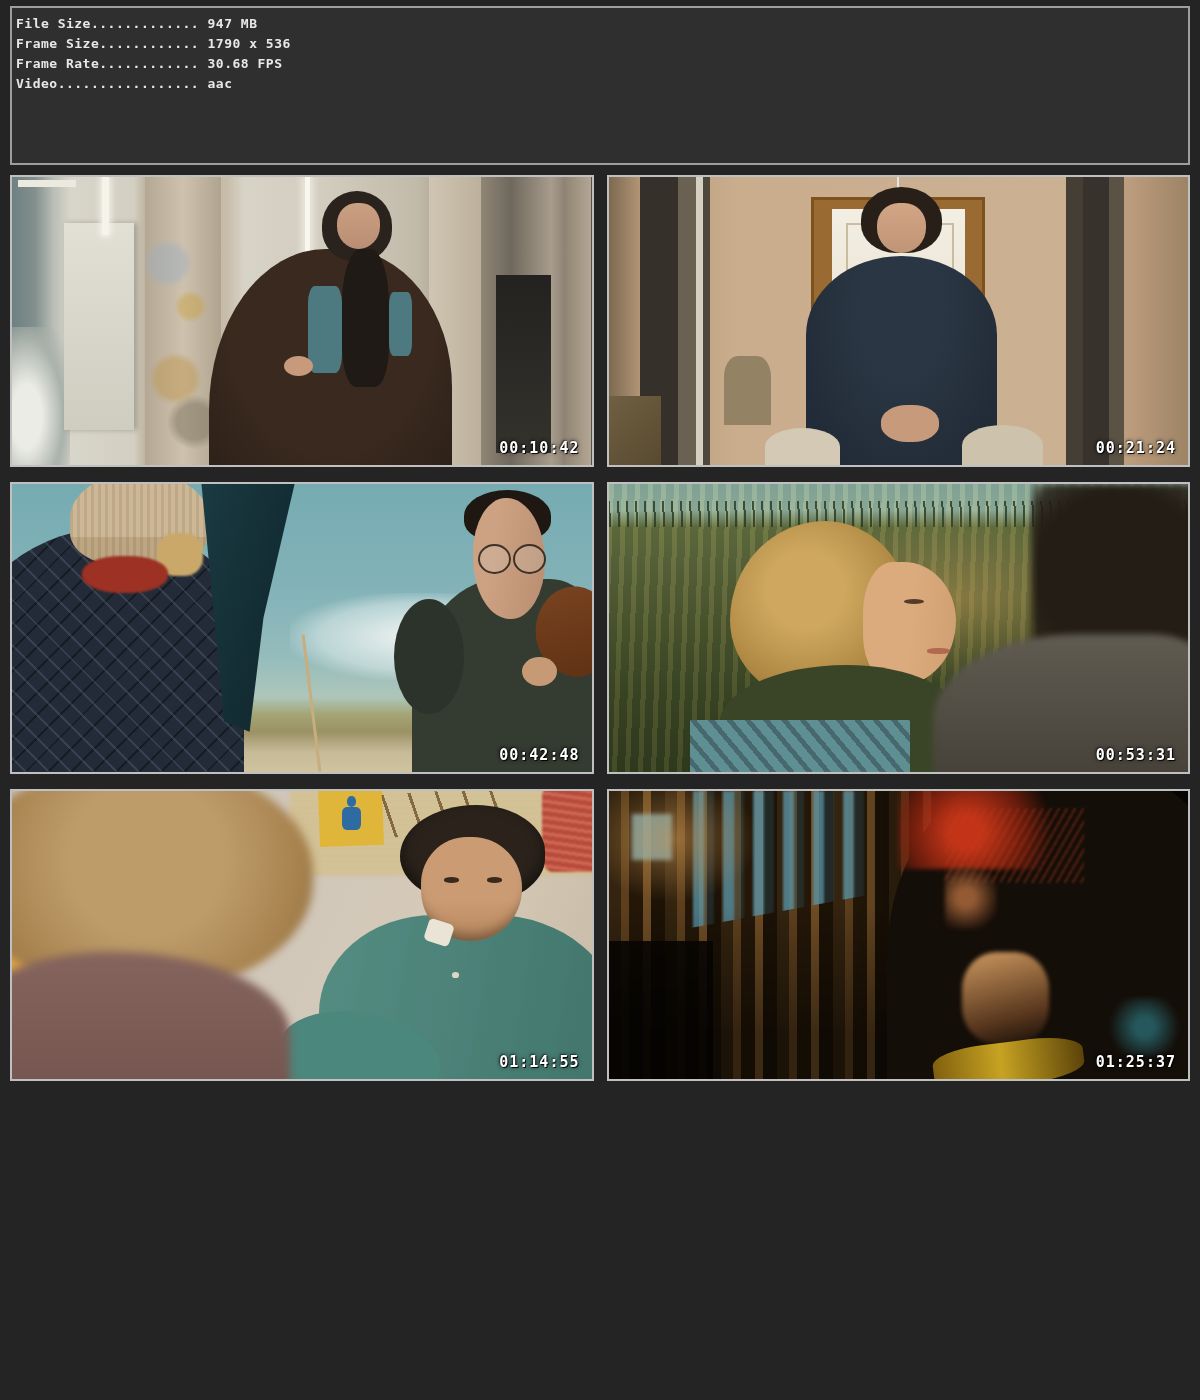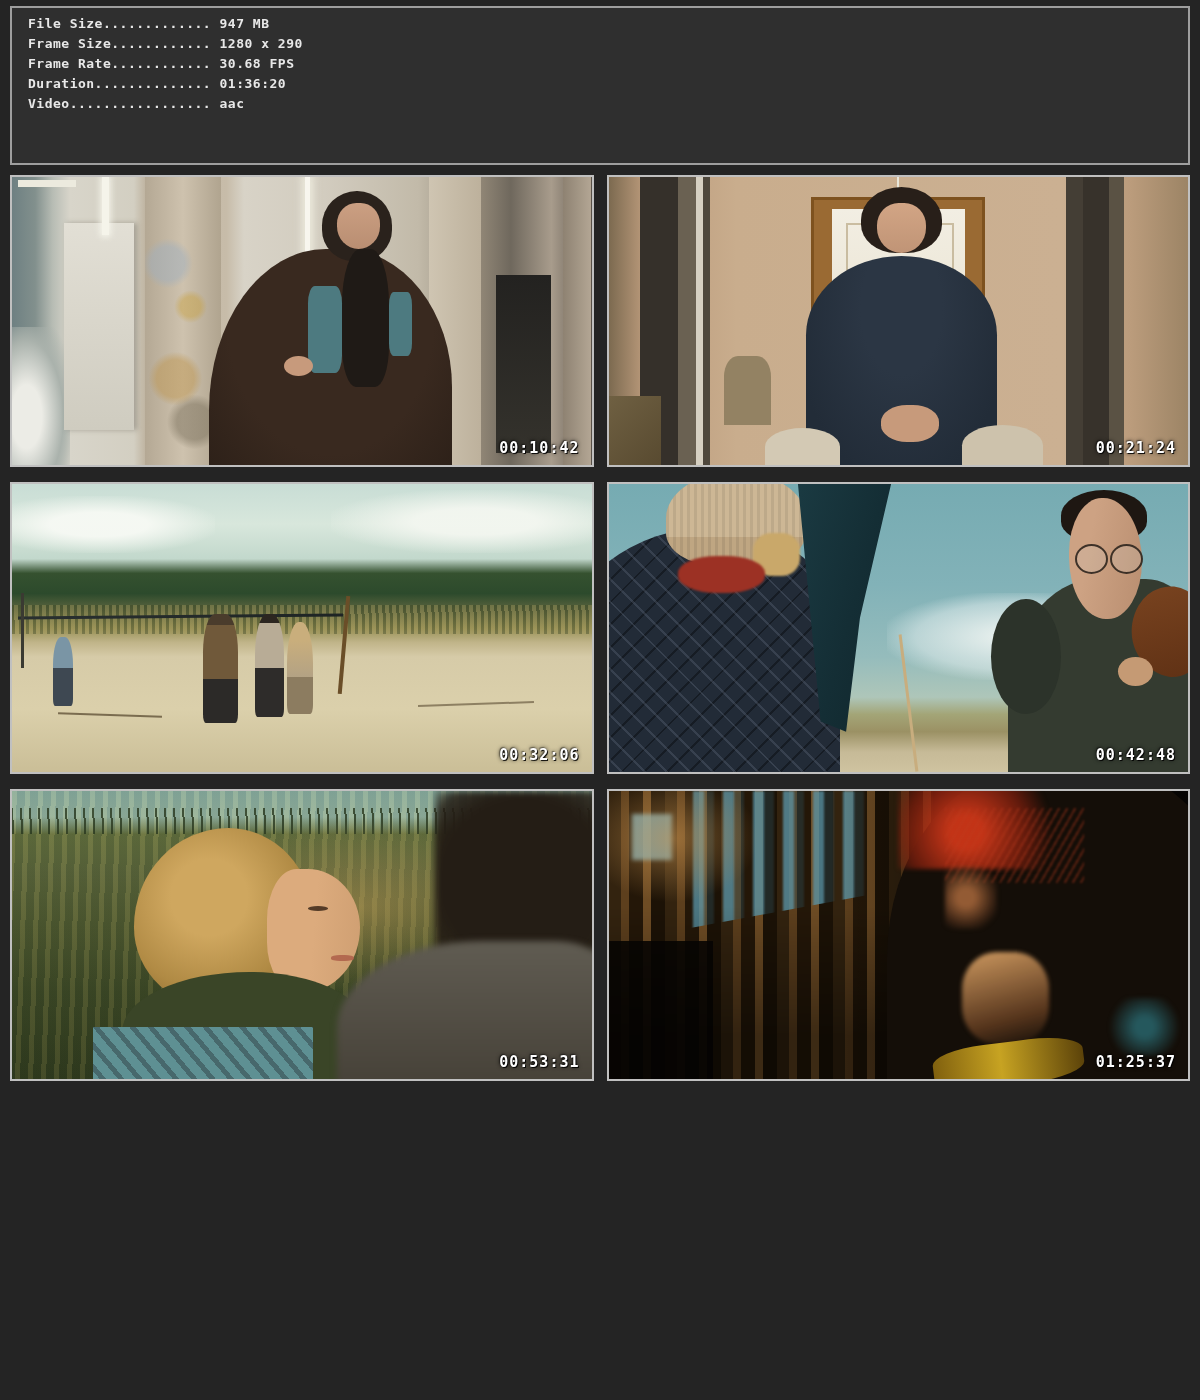--- a/index.html
+++ b/index.html
@@ -6,21 +6,21 @@
   body{
     width:1200px;height:1400px;overflow:hidden;
     background:#242424;
     font-family:"DejaVu Sans Mono","Liberation Mono",monospace;
   }
   
   .header{
     margin:6px 10px 0 10px;
     border:2px solid #9e9e9e;
     background:#2f2f2f;
-    padding:6px 10px 2px 16px;
+    padding:6px 10px 2px 4px;
     box-sizing:border-box;
     height:159px;
   }
   .info-line{
     white-space:pre;
     font:bold 13px/20px "DejaVu Sans Mono",monospace;
     color:#e8e8e8;
     letter-spacing:0.5px;
   }
   .watermark{
@@ -196,23 +196,22 @@
   .s8-ear{left:58%;top:26%;width:9%;height:22%;background:radial-gradient(circle at 40% 50%,rgba(170,105,60,.85) 20%,rgba(120,70,40,.4) 60%,rgba(120,70,40,0) 80%);filter:blur(2px);}
   .s8-neck{left:61%;top:56%;width:15%;height:32%;background:linear-gradient(165deg,rgba(215,160,100,.95),rgba(140,85,45,.55) 70%,rgba(140,85,45,0));border-radius:40%;filter:blur(2px);}
   .s8-collar{left:56%;top:87%;width:26%;height:15%;background:linear-gradient(90deg,rgba(140,105,15,.9),#c7a322 45%,rgba(110,80,10,.8));transform:rotate(-7deg);border-radius:35%;}
   .s8-tealglint{left:86%;top:72%;width:13%;height:20%;background:radial-gradient(circle,rgba(45,120,130,.7) 20%,rgba(45,120,130,0) 75%);filter:blur(2px);}
 </style>
 </head>
 <body>
 
 <div class="header">
   <div class="info-line">File Size............. 947 MB</div>
-  <div class="info-line">Frame Size............ 1280 x 290</div>
+  <div class="info-line">Frame Size............ 1790 x 536</div>
   <div class="info-line">Frame Rate............ 30.68 FPS</div>
-  <div class="info-line">Duration.............. 01:36:20</div>
   <div class="info-line">Video................. aac</div>
 </div>
 
 <div class="grid">
 
   <figure class="cell" style="margin:0">
     <div class="scene s1">
       <div class="ly s1-ceillight"></div>
       <div class="ly s1-stairs"></div>
       <div class="ly s1-wallpanel"></div>
@@ -247,37 +246,20 @@
       <div class="ly s2-hair"></div>
       <div class="ly s2-face"></div>
       <div class="ly s2-hands"></div>
       <div class="ly s2-chairL"></div>
       <div class="ly s2-chairR"></div>
       <div class="ly s2-corner"></div>
     </div>
     <span class="ts">00:21:24</span>
   </figure>
 
-  <figure class="cell" style="margin:0">
-    <div class="scene s3">
-      <div class="ly s3-cloud1"></div>
-      <div class="ly s3-cloud2"></div>
-      <div class="ly s3-grassline"></div>
-      <div class="ly s3-net"></div>
-      <div class="ly s3-poleL"></div>
-      <div class="ly s3-poleR"></div>
-      <div class="ly s3-fig1"></div>
-      <div class="ly s3-fig2"></div>
-      <div class="ly s3-fig3"></div>
-      <div class="ly s3-fig4"></div>
-      <div class="ly s3-stick1"></div>
-      <div class="ly s3-stick2"></div>
-    </div>
-    <span class="ts">00:32:06</span>
-  </figure>
 
   <figure class="cell" style="margin:0">
     <div class="scene s4">
       <div class="ly s4-cloud"></div>
       <div class="ly s4-coatlower"></div>
       <div class="ly s4-coat"></div>
       <div class="ly s4-beanie"></div>
       <div class="ly s4-hairL"></div>
       <div class="ly s4-scarf"></div>
       <div class="ly s4-flag"></div>
@@ -305,20 +287,41 @@
       <div class="ly s5-lips"></div>
       <div class="ly s5-hood"></div>
       <div class="ly s5-plaid"></div>
       <div class="ly s5-manhead"></div>
       <div class="ly s5-manshoulder"></div>
     </div>
     <span class="ts">00:53:31</span>
   </figure>
 
 
+  <figure class="cell" style="margin:0">
+    <div class="scene s7">
+      <div class="ly s7-mat"></div>
+      <div class="ly s7-yellow"></div>
+      <div class="ly s7-bluefig"></div>
+      <div class="ly s7-strokes"></div>
+      <div class="ly s7-red"></div>
+      <div class="ly s7-shirt"></div>
+      <div class="ly s7-hair"></div>
+      <div class="ly s7-face"></div>
+      <div class="ly s7-eyeL"></div>
+      <div class="ly s7-eyeR"></div>
+      <div class="ly s7-collar"></div>
+      <div class="ly s7-button"></div>
+      <div class="ly s7-arm"></div>
+      <div class="ly s7-lamp"></div>
+      <div class="ly s7-whair"></div>
+      <div class="ly s7-wshoulder"></div>
+    </div>
+    <span class="ts">01:14:55</span>
+  </figure>
 
   <figure class="cell" style="margin:0">
     <div class="scene s8">
       <div class="ly s8-curtain"></div>
       <div class="ly s8-windows"></div>
       <div class="ly s8-brightwin"></div>
       <div class="ly s8-glow"></div>
       <div class="ly s8-darkfurn"></div>
       <div class="ly s8-dim"></div>
       <div class="ly s8-head"></div>

